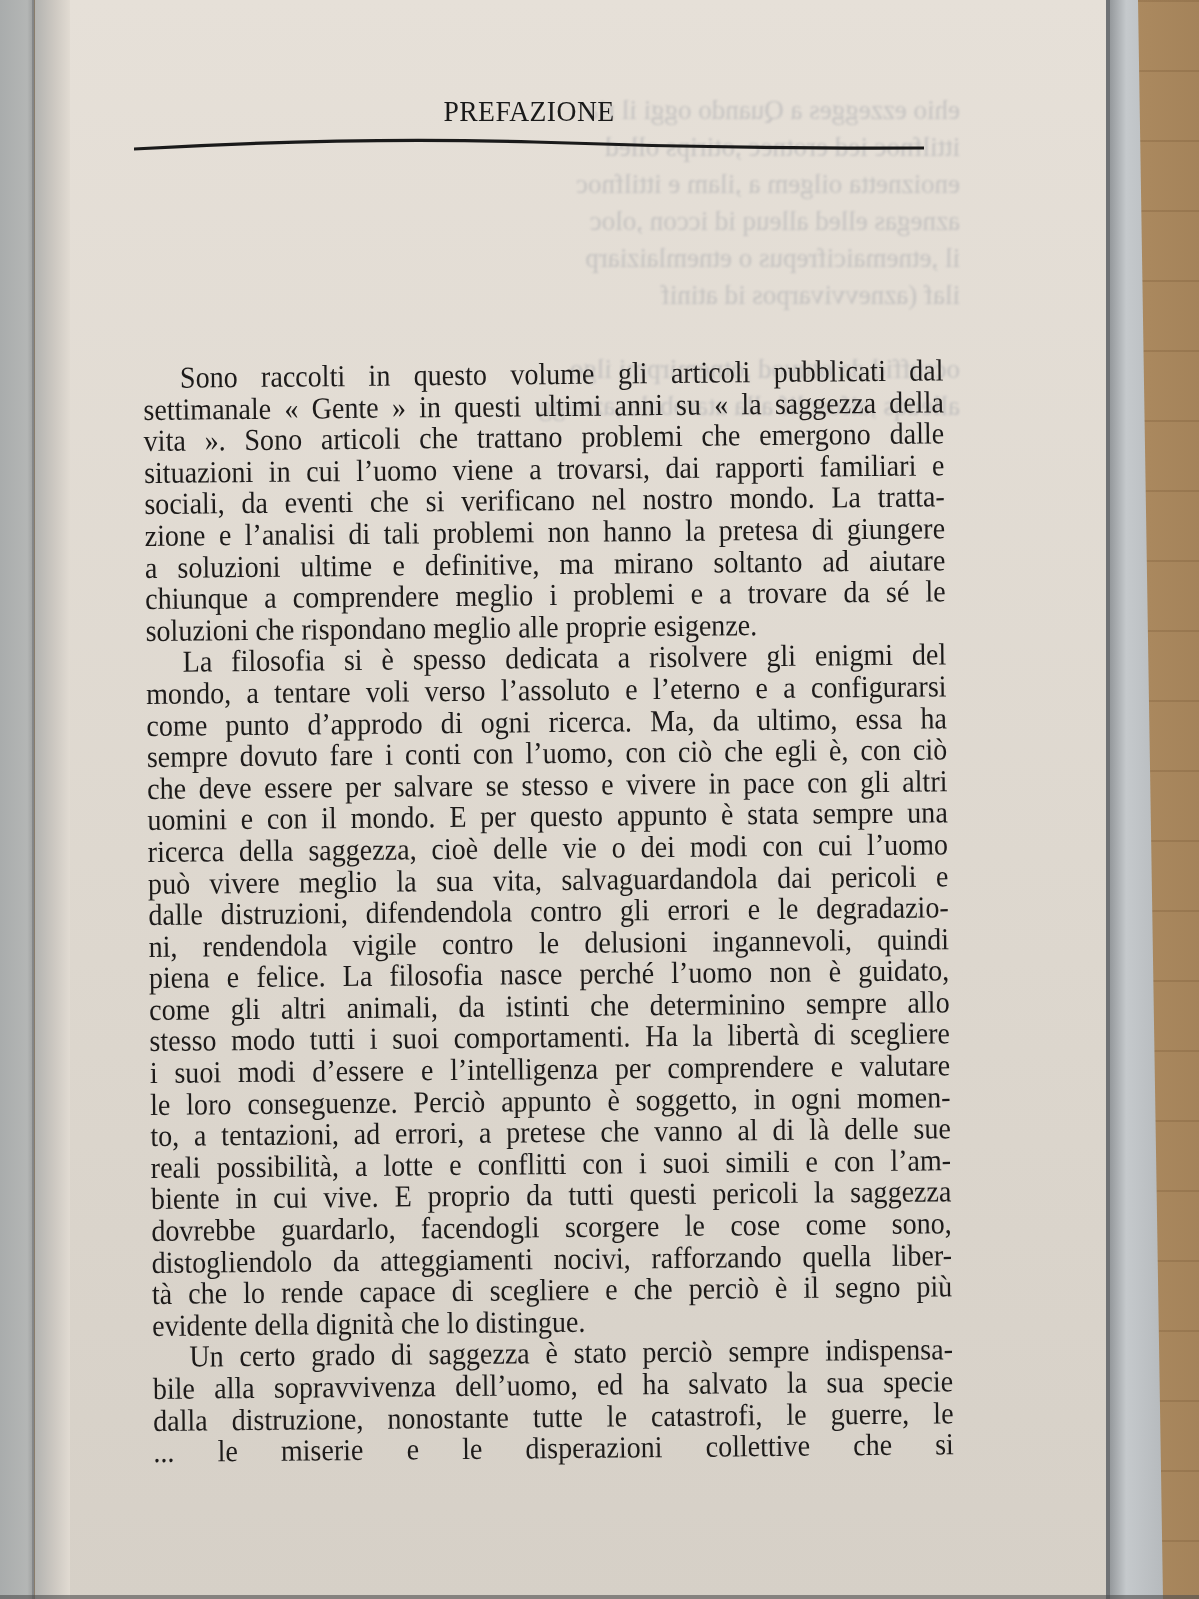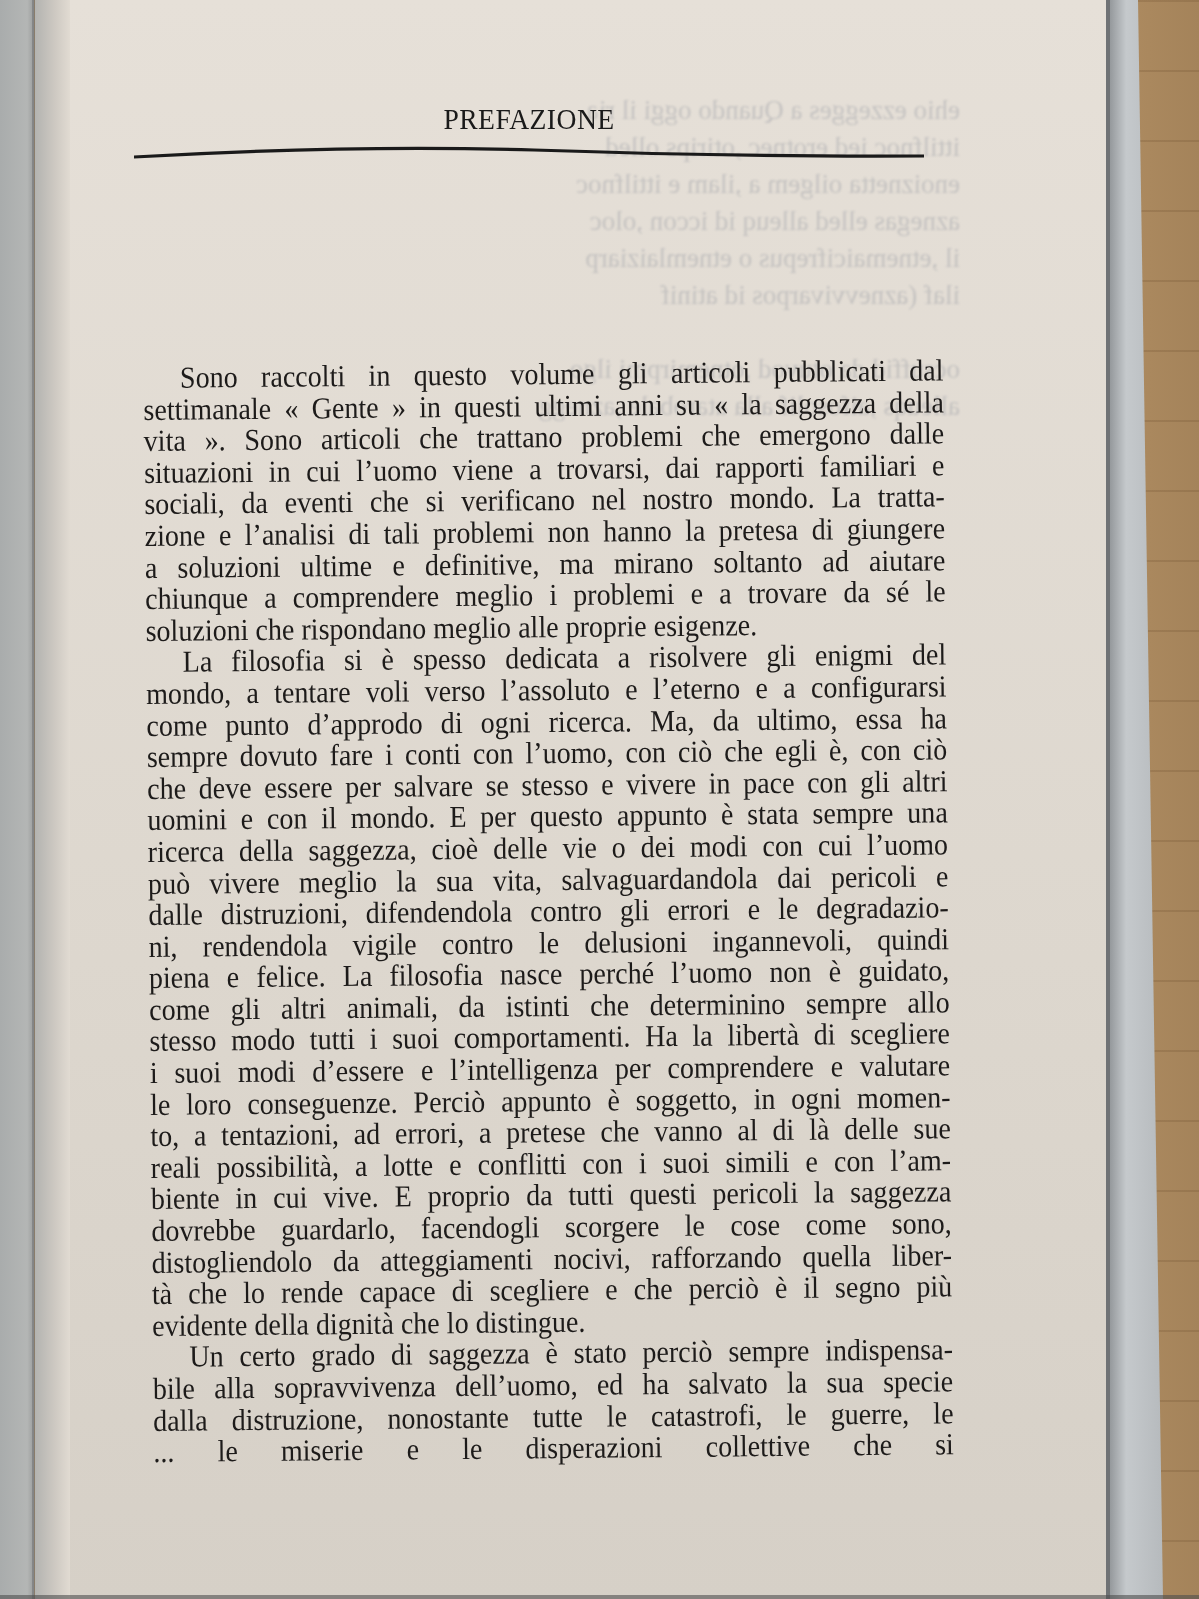--- a/index.html
+++ b/index.html
@@ -81,21 +81,21 @@
       transform: scaleX(-1);
       filter: blur(1.2px);
       white-space: nowrap;
       overflow: hidden;
     }
     .ghost div { height: 37px; }
 
     .header {
       position: absolute;
       left: 134px;
-      top: 100px;
+      top: 92px;
       width: 790px;
       height: 60px;
     }
     .page-title {
       position: absolute;
       left: 0; right: 0;
       top: 2px;
       text-align: center;
       font-size: 30px;
       letter-spacing: 0.5px;

